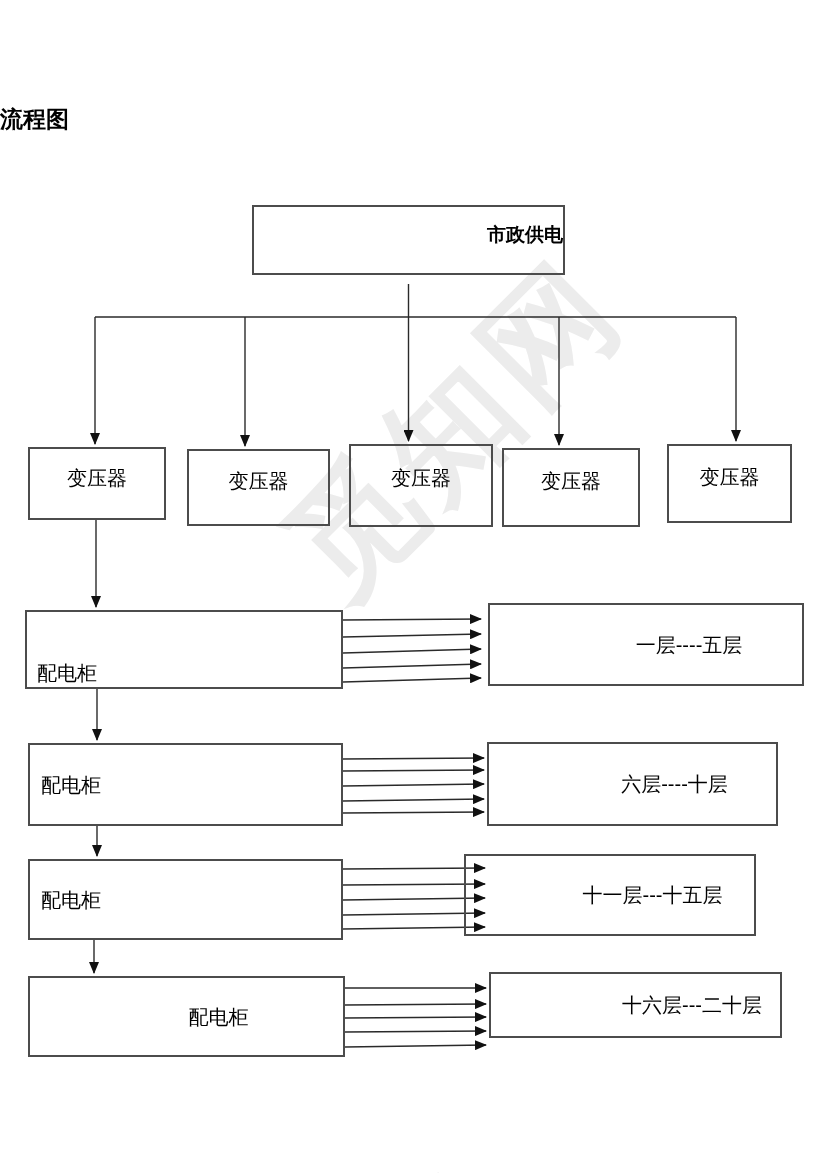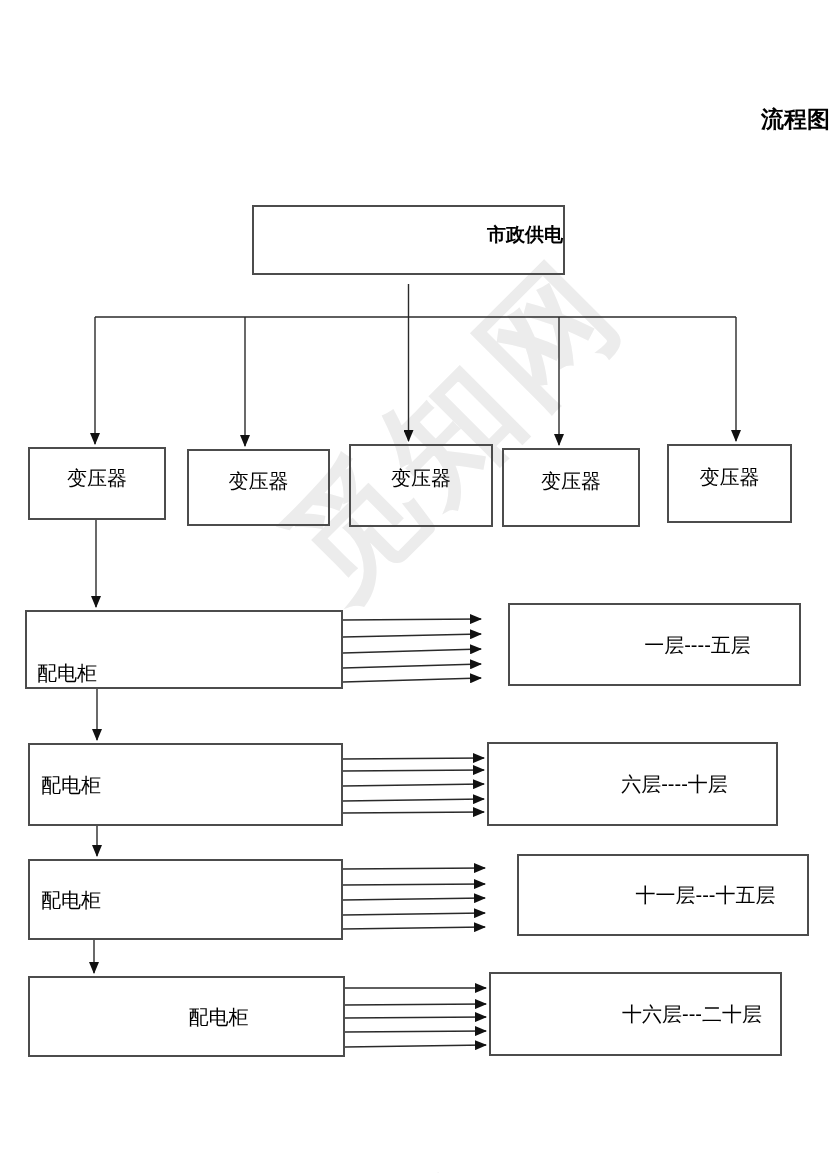--- a/index.html
+++ b/index.html
@@ -43,21 +43,21 @@
     border: 2px solid #4c4c4c;
     background: transparent;
     box-sizing: border-box;
     z-index: 2;
     font-size: 20px;
   }
   .page-title {
     position: absolute;
     left: 0; right: 0;
     top: 104px;
-    text-align: right;
+    text-align: left;
     font-size: 23px;
     font-weight: bold;
     z-index: 2;
   }
   #source-box {
     left: 252px; top: 205px; width: 313px; height: 70px;
     text-align: right; padding-top: 15px;
     font-size: 19px; font-weight: bold;
   }
   
@@ -71,24 +71,24 @@
   #cabinet-0 .lbl { position: absolute; left: 10px; bottom: 0px; }
   #cabinet-1 { left: 28px; top: 743px; width: 315px; height: 83px; }
   #cabinet-1 .lbl { position: absolute; left: 11px; top: 50%; transform: translateY(-50%); }
   #cabinet-2 { left: 28px; top: 859px; width: 315px; height: 81px; }
   #cabinet-2 .lbl { position: absolute; left: 11px; top: 50%; transform: translateY(-50%); }
   #cabinet-3 { left: 28px; top: 976px; width: 317px; height: 81px; text-align: center; padding-left: 64px; }
   #cabinet-3 .lbl { position: relative; top: 50%; transform: translateY(-50%); display: inline-block; }
   
   .floor { text-align: center; }
   .floor .lbl { position: relative; top: 50%; transform: translateY(-50%); display: inline-block; }
-  #floor-0 { left: 508px; top: 603px; width: 293px; height: 83px; padding-left: 86px; }
+  #floor-0 { left: 488px; top: 603px; width: 316px; height: 83px; padding-left: 86px; }
   #floor-1 { left: 487px; top: 742px; width: 291px; height: 84px; padding-left: 84px; }
-  #floor-2 { left: 517px; top: 854px; width: 292px; height: 82px; padding-left: 85px; }
-  #floor-3 { left: 489px; top: 972px; width: 293px; height: 84px; padding-left: 113px; }
+  #floor-2 { left: 464px; top: 854px; width: 292px; height: 82px; padding-left: 85px; }
+  #floor-3 { left: 489px; top: 972px; width: 293px; height: 66px; padding-left: 113px; }
 </style>
 </head>
 <body>
 
 <div id="page">
 
   <div class="watermark" id="wm-center">觅知网</div>
   <div class="watermark" id="wm-bottom">觅知网</div>
 
   <svg id="connectors" viewBox="0 0 830 1173" xmlns="http://www.w3.org/2000/svg">

